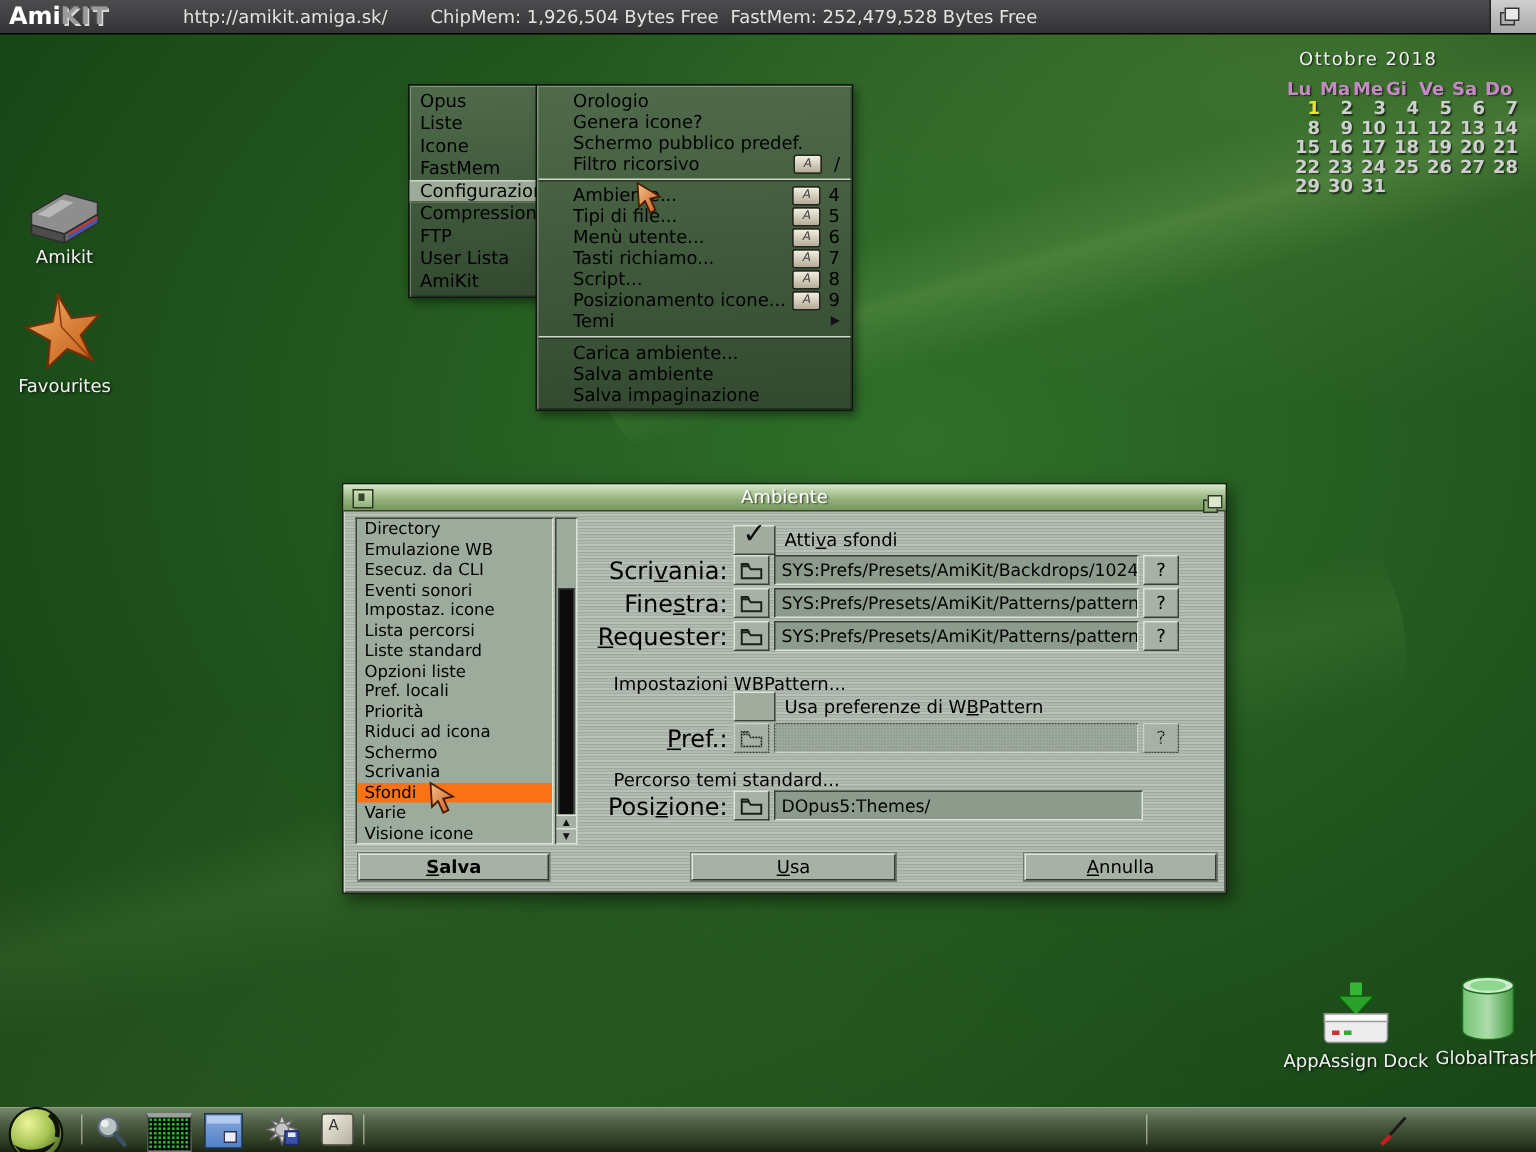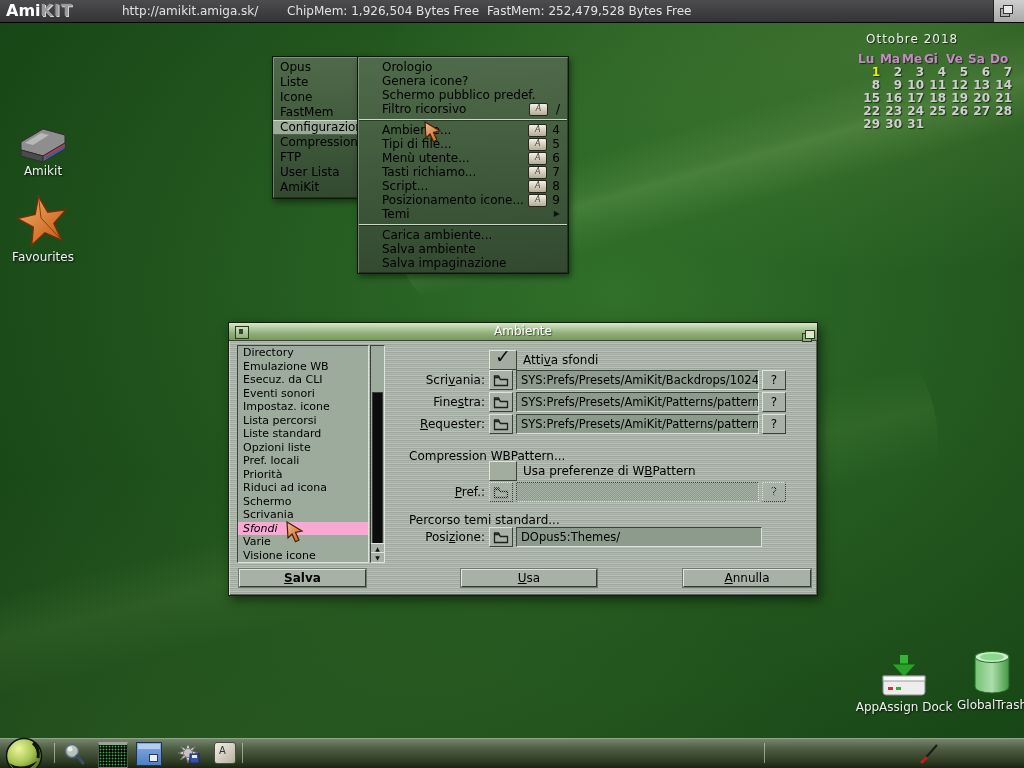--- a/index.html
+++ b/index.html
@@ -76,41 +76,41 @@
     border:1px solid #2c3a24;}
   #win-close::after{content:"";position:absolute;left:3px;top:2px;width:4px;height:5px;background:#35452a;}
   #win-depth{position:absolute;right:5px;top:2px;width:16px;height:13px;}
   #win-depth .depth-glyph{border-color:#2c3a24;background:#dce8cc;}
   #win-depth .depth-glyph.back{background:#8fae78;}
 
   .listbox{position:absolute;left:8px;top:22px;width:130px;height:216px;background:#9dab9c;
     border-top:1px solid #394337;border-left:1px solid #394337;border-bottom:1px solid #dde5da;border-right:1px solid #dde5da;
     overflow:hidden;}
   .list-row{height:13.5px;line-height:13.5px;font-size:11px;padding-left:5px;white-space:nowrap;color:#000;}
-  .list-row.selected{background:#f9a8d4;font-style:italic;}
+  .list-row.selected{background:#f97316;}
   .vscroll{position:absolute;left:141px;top:22px;width:13px;height:216px;background:#9dab9c;
     border-top:1px solid #394337;border-left:1px solid #394337;border-bottom:1px solid #dde5da;border-right:1px solid #dde5da;}
   .vthumb{position:absolute;left:1px;right:1px;top:46px;height:152px;background:#0c0c0c;border:1px solid #3a3a3a;}
   .sarrow{position:absolute;left:0;width:100%;height:9px;font-size:6px;line-height:9px;text-align:center;color:#111;
     background:#a7b1a6;border-top:1px solid #dde5da;}
   .sarrow.up{bottom:9px;} .sarrow.down{bottom:0;}
 
   .checkbox{position:absolute;width:26px;height:18px;background:#a2ad9f;
     border-top:1px solid #dde5da;border-left:1px solid #dde5da;border-bottom:1px solid #394337;border-right:1px solid #394337;}
   .checkbox .tick{position:absolute;left:5px;top:-6px;font-size:19px;font-weight:bold;color:#0a0a0a;}
   #cb-attiva{left:260px;top:27px;}
   #cb-usapref{left:260px;top:138px;}
   .cb-label{position:absolute;font-size:12px;color:#000;}
   #lbl-attiva{left:294px;top:30px;}
   #lbl-usapref{left:294px;top:141px;}
   .ul{text-decoration:underline;}
 
   #fields{position:absolute;left:130px;top:47px;}
   .frow{display:flex;align-items:center;height:20px;margin-bottom:2px;}
-  .flabel{width:126px;text-align:right;padding-right:4px;font-size:12px;color:#000;white-space:nowrap;}
+  .flabel{width:126px;text-align:right;padding-right:4px;font-size:16px;color:#000;white-space:nowrap;}
   .tool-btn{width:24px;height:20px;box-sizing:border-box;background:#a7b1a6;flex:0 0 auto;
     border-top:1px solid #dde5da;border-left:1px solid #dde5da;border-bottom:1px solid #394337;border-right:1px solid #394337;
     display:flex;align-items:center;justify-content:center;}
   .field{height:20px;box-sizing:border-box;background:#8d9b8c;margin-left:3px;
     border-top:1px solid #394337;border-left:1px solid #394337;border-bottom:1px solid #dbe3d8;border-right:1px solid #dbe3d8;
     font-size:11.5px;line-height:18px;color:#000;padding:0 4px;white-space:nowrap;overflow:hidden;}
   .field.w243{width:243px;} .field.w271{width:246px;}
   .help-btn{margin-left:3px;font-size:12px;color:#000;}
   .section-label{position:absolute;font-size:12px;color:#000;}
   #sec-wbp{left:180px;top:126px;}
@@ -286,21 +286,21 @@
             <svg width="16" height="13" viewBox="0 0 16 13">
               <path d="M1.5 3.5 h4.5 l1.5 2 h7 v6 h-13 z" fill="none" stroke="#1a221a" stroke-width="1.3"></path>
               <path d="M1.5 3.5 v-1.5 h4 l1 1.5" fill="none" stroke="#1a221a" stroke-width="1.3"></path>
             </svg>
           </span>
           <span class="field w243">SYS:Prefs/Presets/AmiKit/Patterns/pattern2</span>
           <span class="tool-btn help-btn">?</span>
         </div>
       </div>
 
-    <div class="section-label" id="sec-wbp">Compression WBPattern...</div>
+    <div class="section-label" id="sec-wbp">Impostazioni WBPattern...</div>
     <div class="checkbox" id="cb-usapref"></div>
     <div class="cb-label" id="lbl-usapref"><span>Usa preferenze di W</span><span class="ul">B</span><span>Pattern</span></div>
 
     <div id="pref-row">
       <span class="flabel"><span></span><span class="ul">P</span><span>ref.:</span></span>
       <span class="ghost">
         <span class="tool-btn">
           <svg width="16" height="13" viewBox="0 0 16 13">
             <path d="M1.5 3.5 h4.5 l1.5 2 h7 v6 h-13 z" fill="none" stroke="#1a221a" stroke-width="1.3"></path>
             <path d="M1.5 3.5 v-1.5 h4 l1 1.5" fill="none" stroke="#1a221a" stroke-width="1.3"></path>

